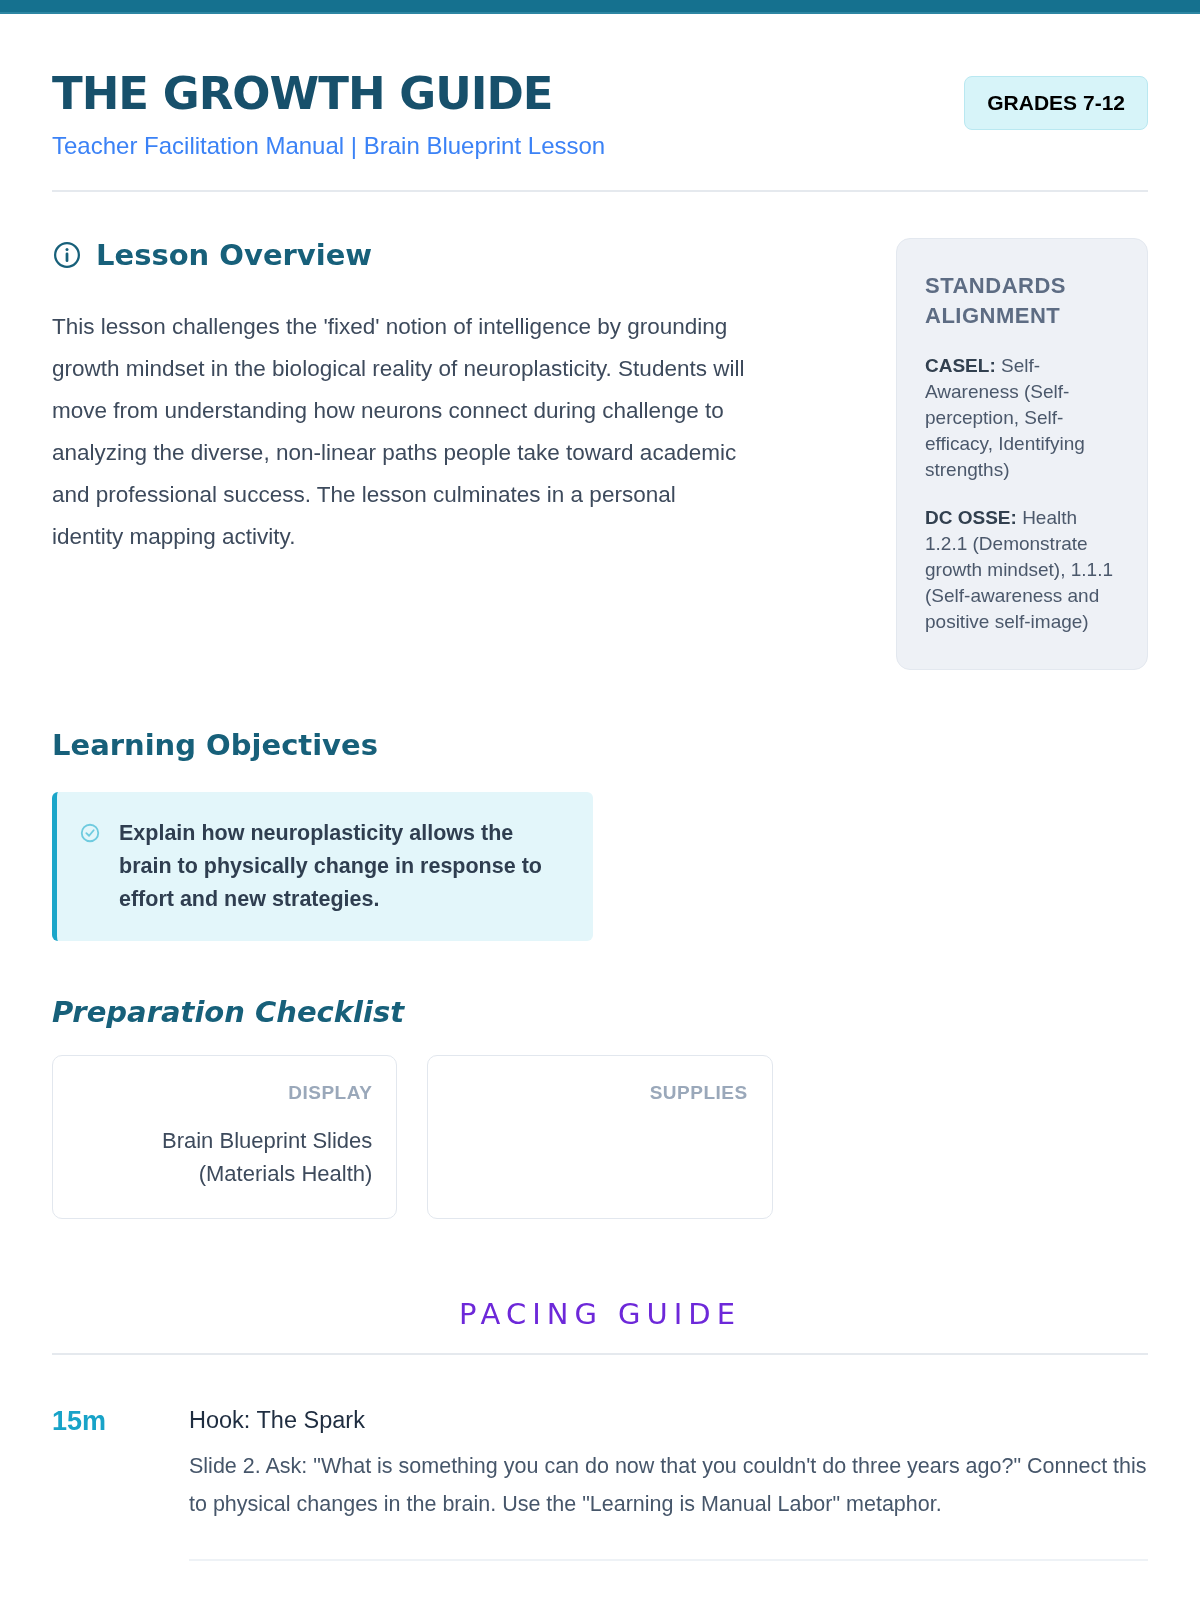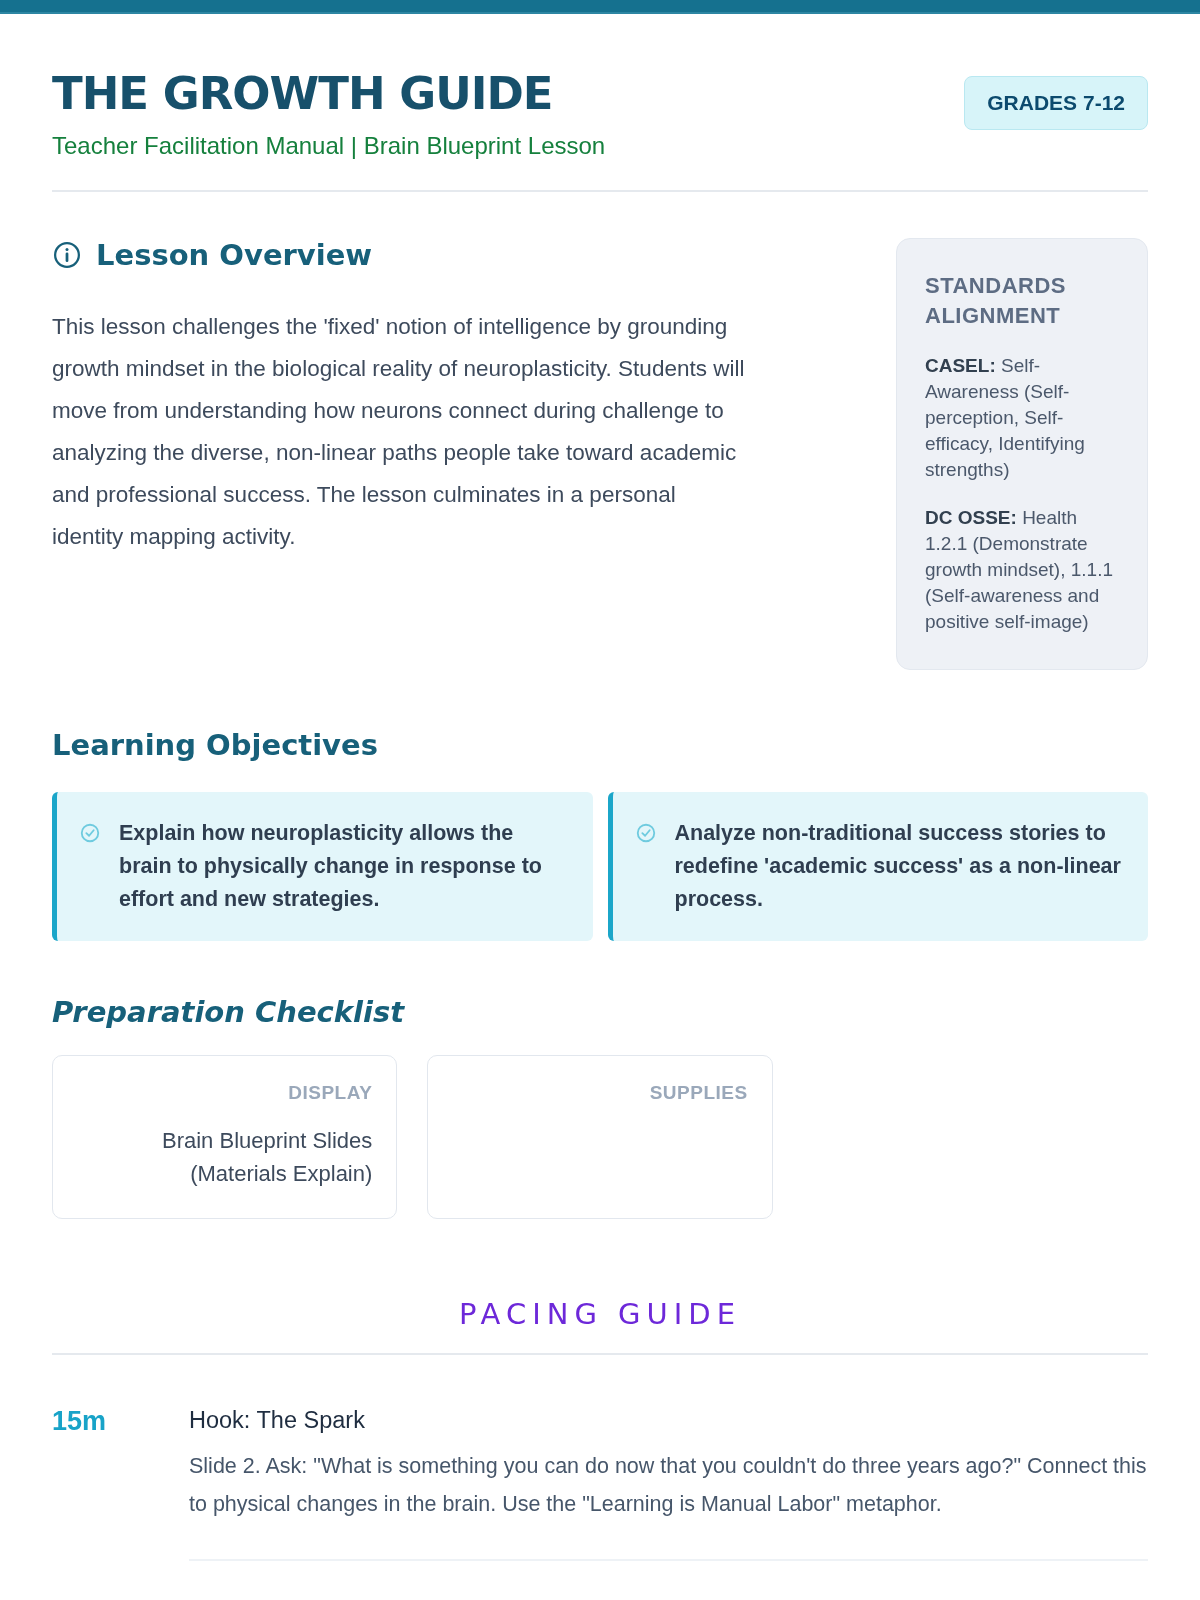--- a/index.html
+++ b/index.html
@@ -14,26 +14,26 @@
   .top-bar { height:14px; background:#15718f; border-bottom:2px solid #2d86a3; }
   .page { padding:0 52px; }
 
   
   .header-row { display:flex; justify-content:space-between; align-items:flex-start; margin-top:54px; }
   .doc-title {
     font-family:"DejaVu Sans", sans-serif;
     font-size:45px; font-weight:bold; letter-spacing:-1px;
     color:#17506b; line-height:52px;
   }
-  .doc-subtitle { margin-top:12px; font-size:24px; color:#15803d; line-height:28px; }
+  .doc-subtitle { margin-top:12px; font-size:24px; color:#3b82f6; line-height:28px; }
   .grade-badge {
     margin-top:8px;
     background:#d7f4f9; border:1px solid #b9e8f1; border-radius:8px;
     padding:14px 22px;
-    font-size:21px; font-weight:bold; color:#0c4a6e; white-space:nowrap;
+    font-size:21px; font-weight:bold; color:#000000; white-space:nowrap;
   }
   .header-rule { border:none; border-top:2px solid #e5e9ee; margin-top:30px; }
 
   
   .overview-section { display:flex; gap:42px; margin-top:46px; }
   .overview-left { flex:1; min-width:0; }
   h2.section-heading {
     font-family:"DejaVu Sans", sans-serif;
     font-size:29px; font-weight:bold; color:#17607a;
     display:flex; align-items:center; gap:14px; line-height:34px;
@@ -132,41 +132,32 @@
       <div class="objective-box">
         <span class="objective-icon">
           <svg width="22" height="22" viewBox="0 0 24 24" fill="none" stroke="#6fcbdf" stroke-width="2">
             <circle cx="12" cy="12" r="9"></circle>
             <path d="M8 12.2 L11 15 L16 9" stroke-linecap="round" stroke-linejoin="round"></path>
           </svg>
         </span>
         <span class="objective-text">Explain how neuroplasticity allows the brain to physically change in response to effort and new strategies.</span>
       </div>
 
-      <div class="objective-box">
-        <span class="objective-icon">
-          <svg width="22" height="22" viewBox="0 0 24 24" fill="none" stroke="#6fcbdf" stroke-width="2">
-            <circle cx="12" cy="12" r="9"></circle>
-            <path d="M8 12.2 L11 15 L16 9" stroke-linecap="round" stroke-linejoin="round"></path>
-          </svg>
-        </span>
-        <span class="objective-text">Analyze non-traditional success stories to redefine 'academic success' as a non-linear process.</span>
-      </div>
 
     </div>
   </div>
 
   <div class="prep-section">
     <h2 class="section-heading prep-heading">Preparation Checklist</h2>
     <div class="prep-grid">
 
       <div class="prep-card">
         <div class="prep-label">DISPLAY</div>
         <div class="prep-content">
-          <div>Brain Blueprint Slides (Materials Explain)</div>
+          <div>Brain Blueprint Slides (Materials Health)</div>
         </div>
       </div>
 
 
       <div class="prep-card">
         <div class="prep-label">SUPPLIES</div>
       </div>
 
     </div>
   </div>

